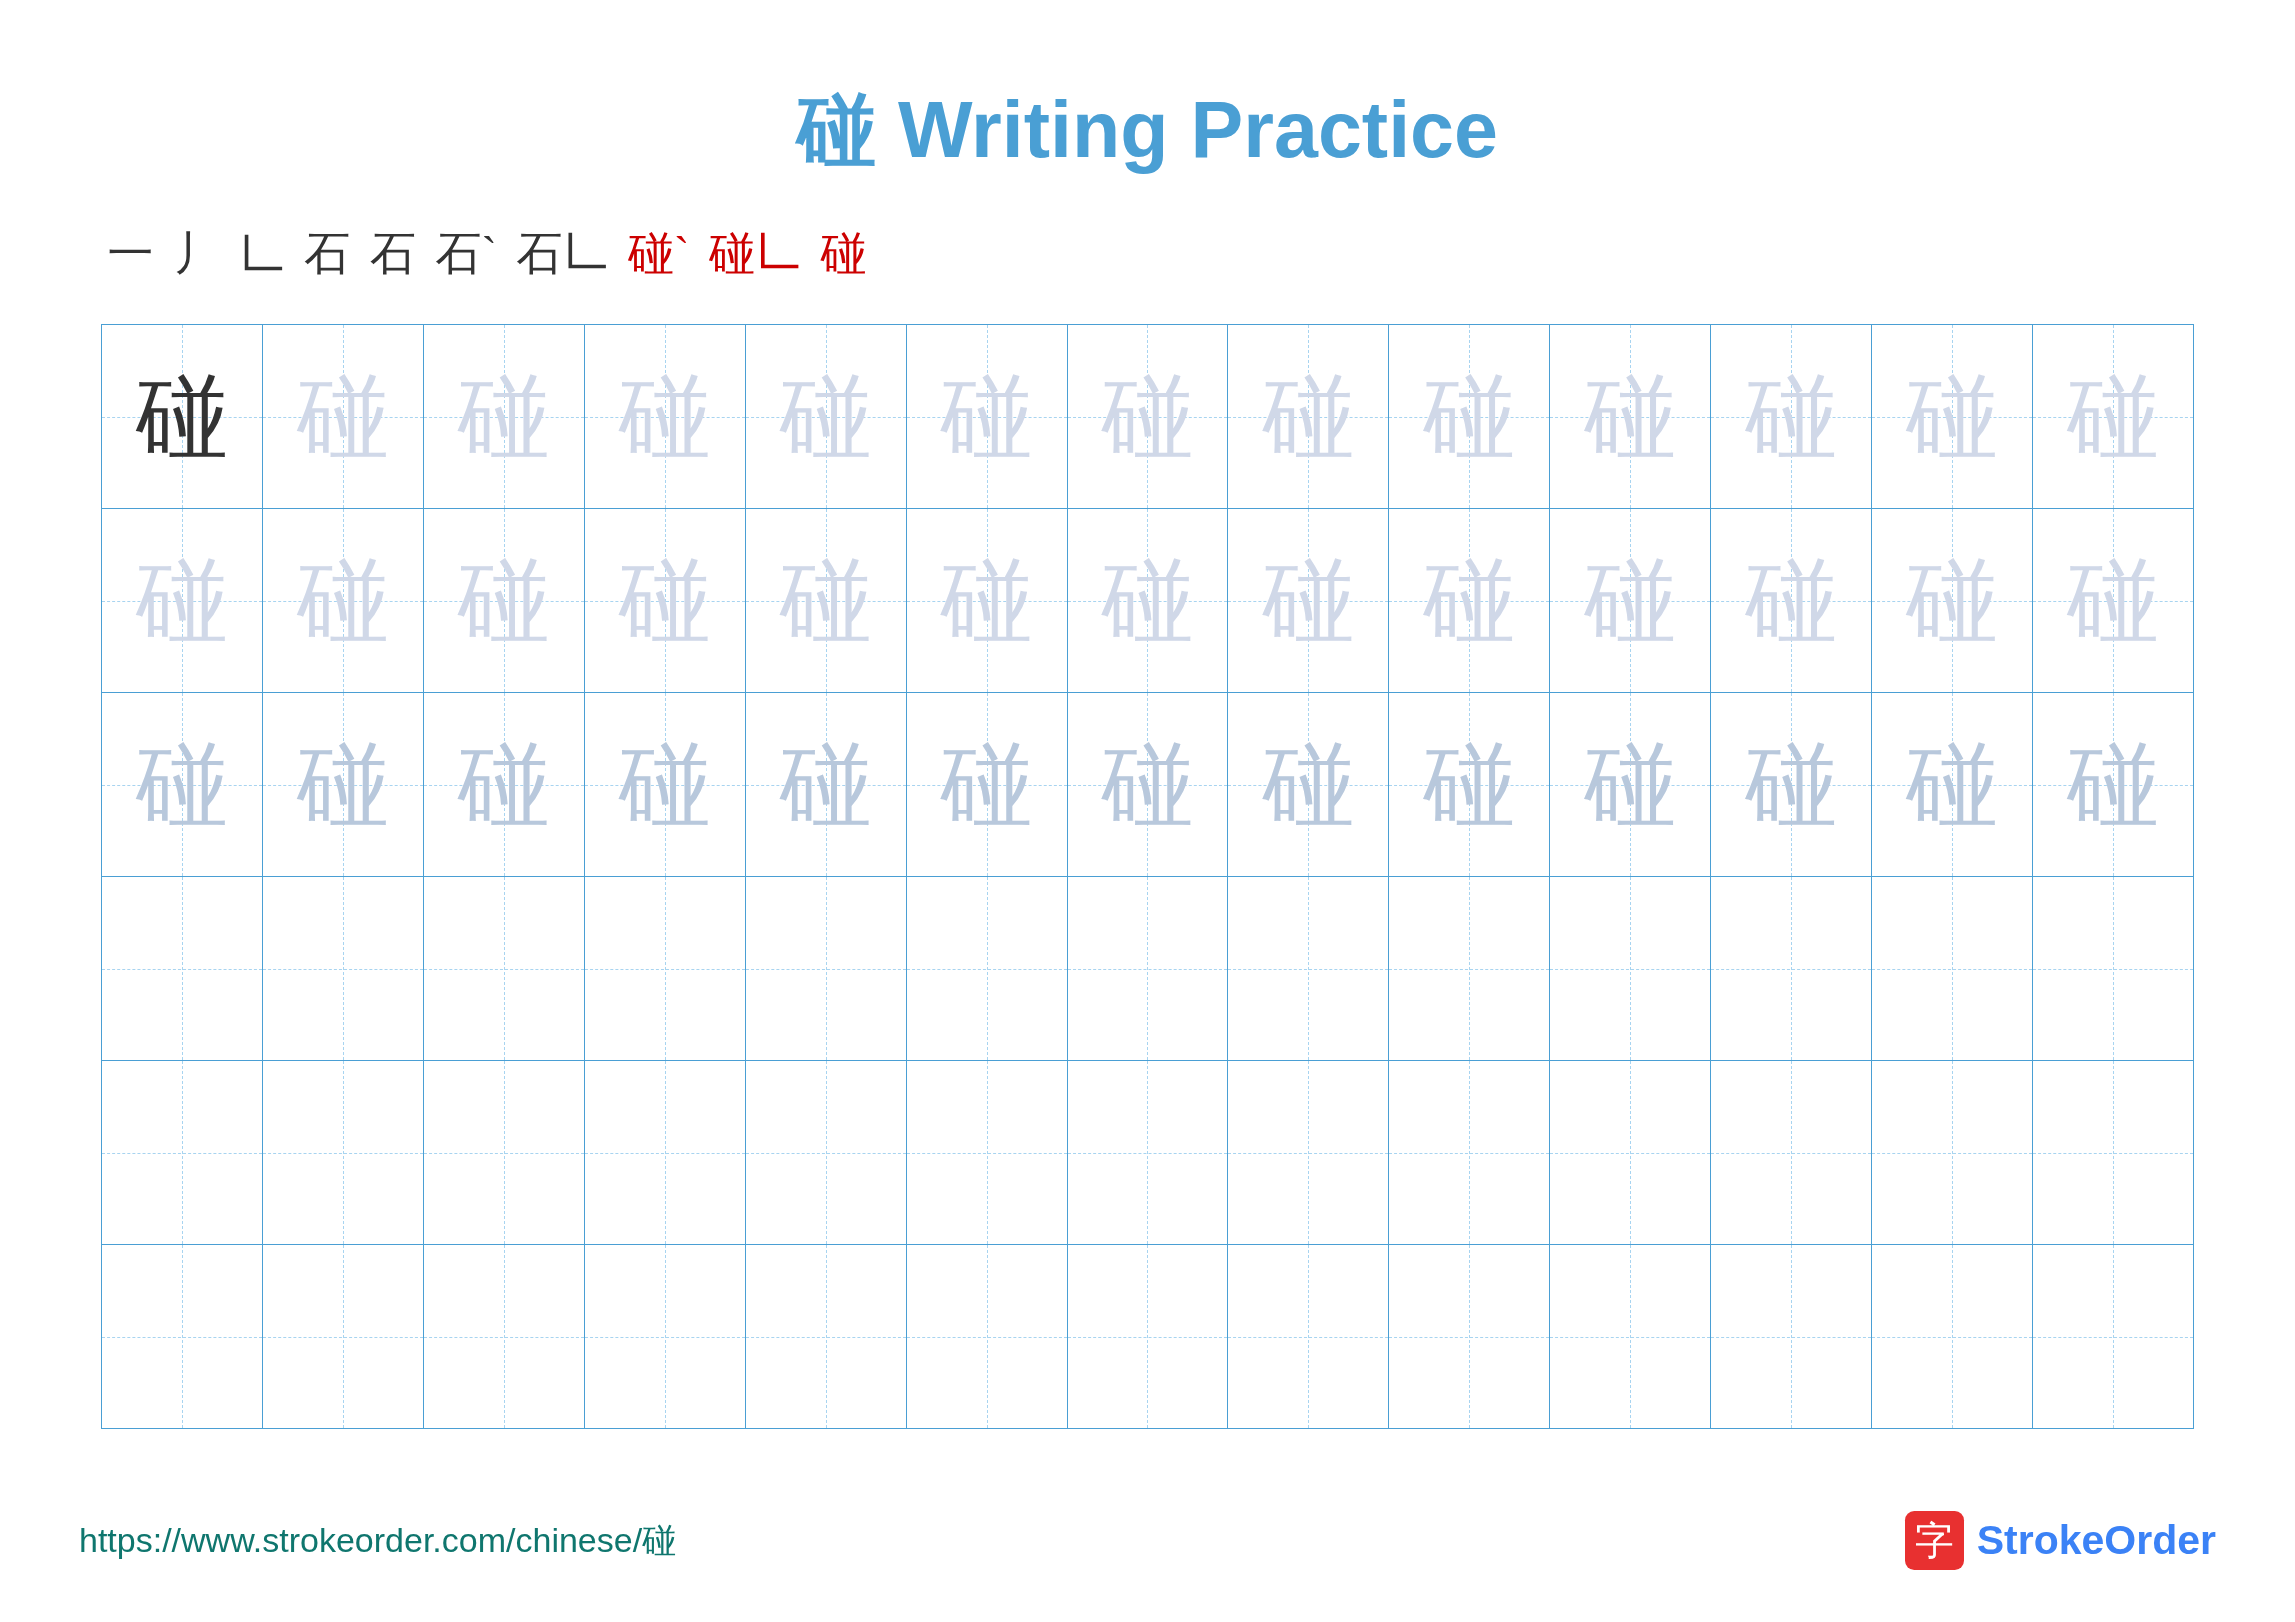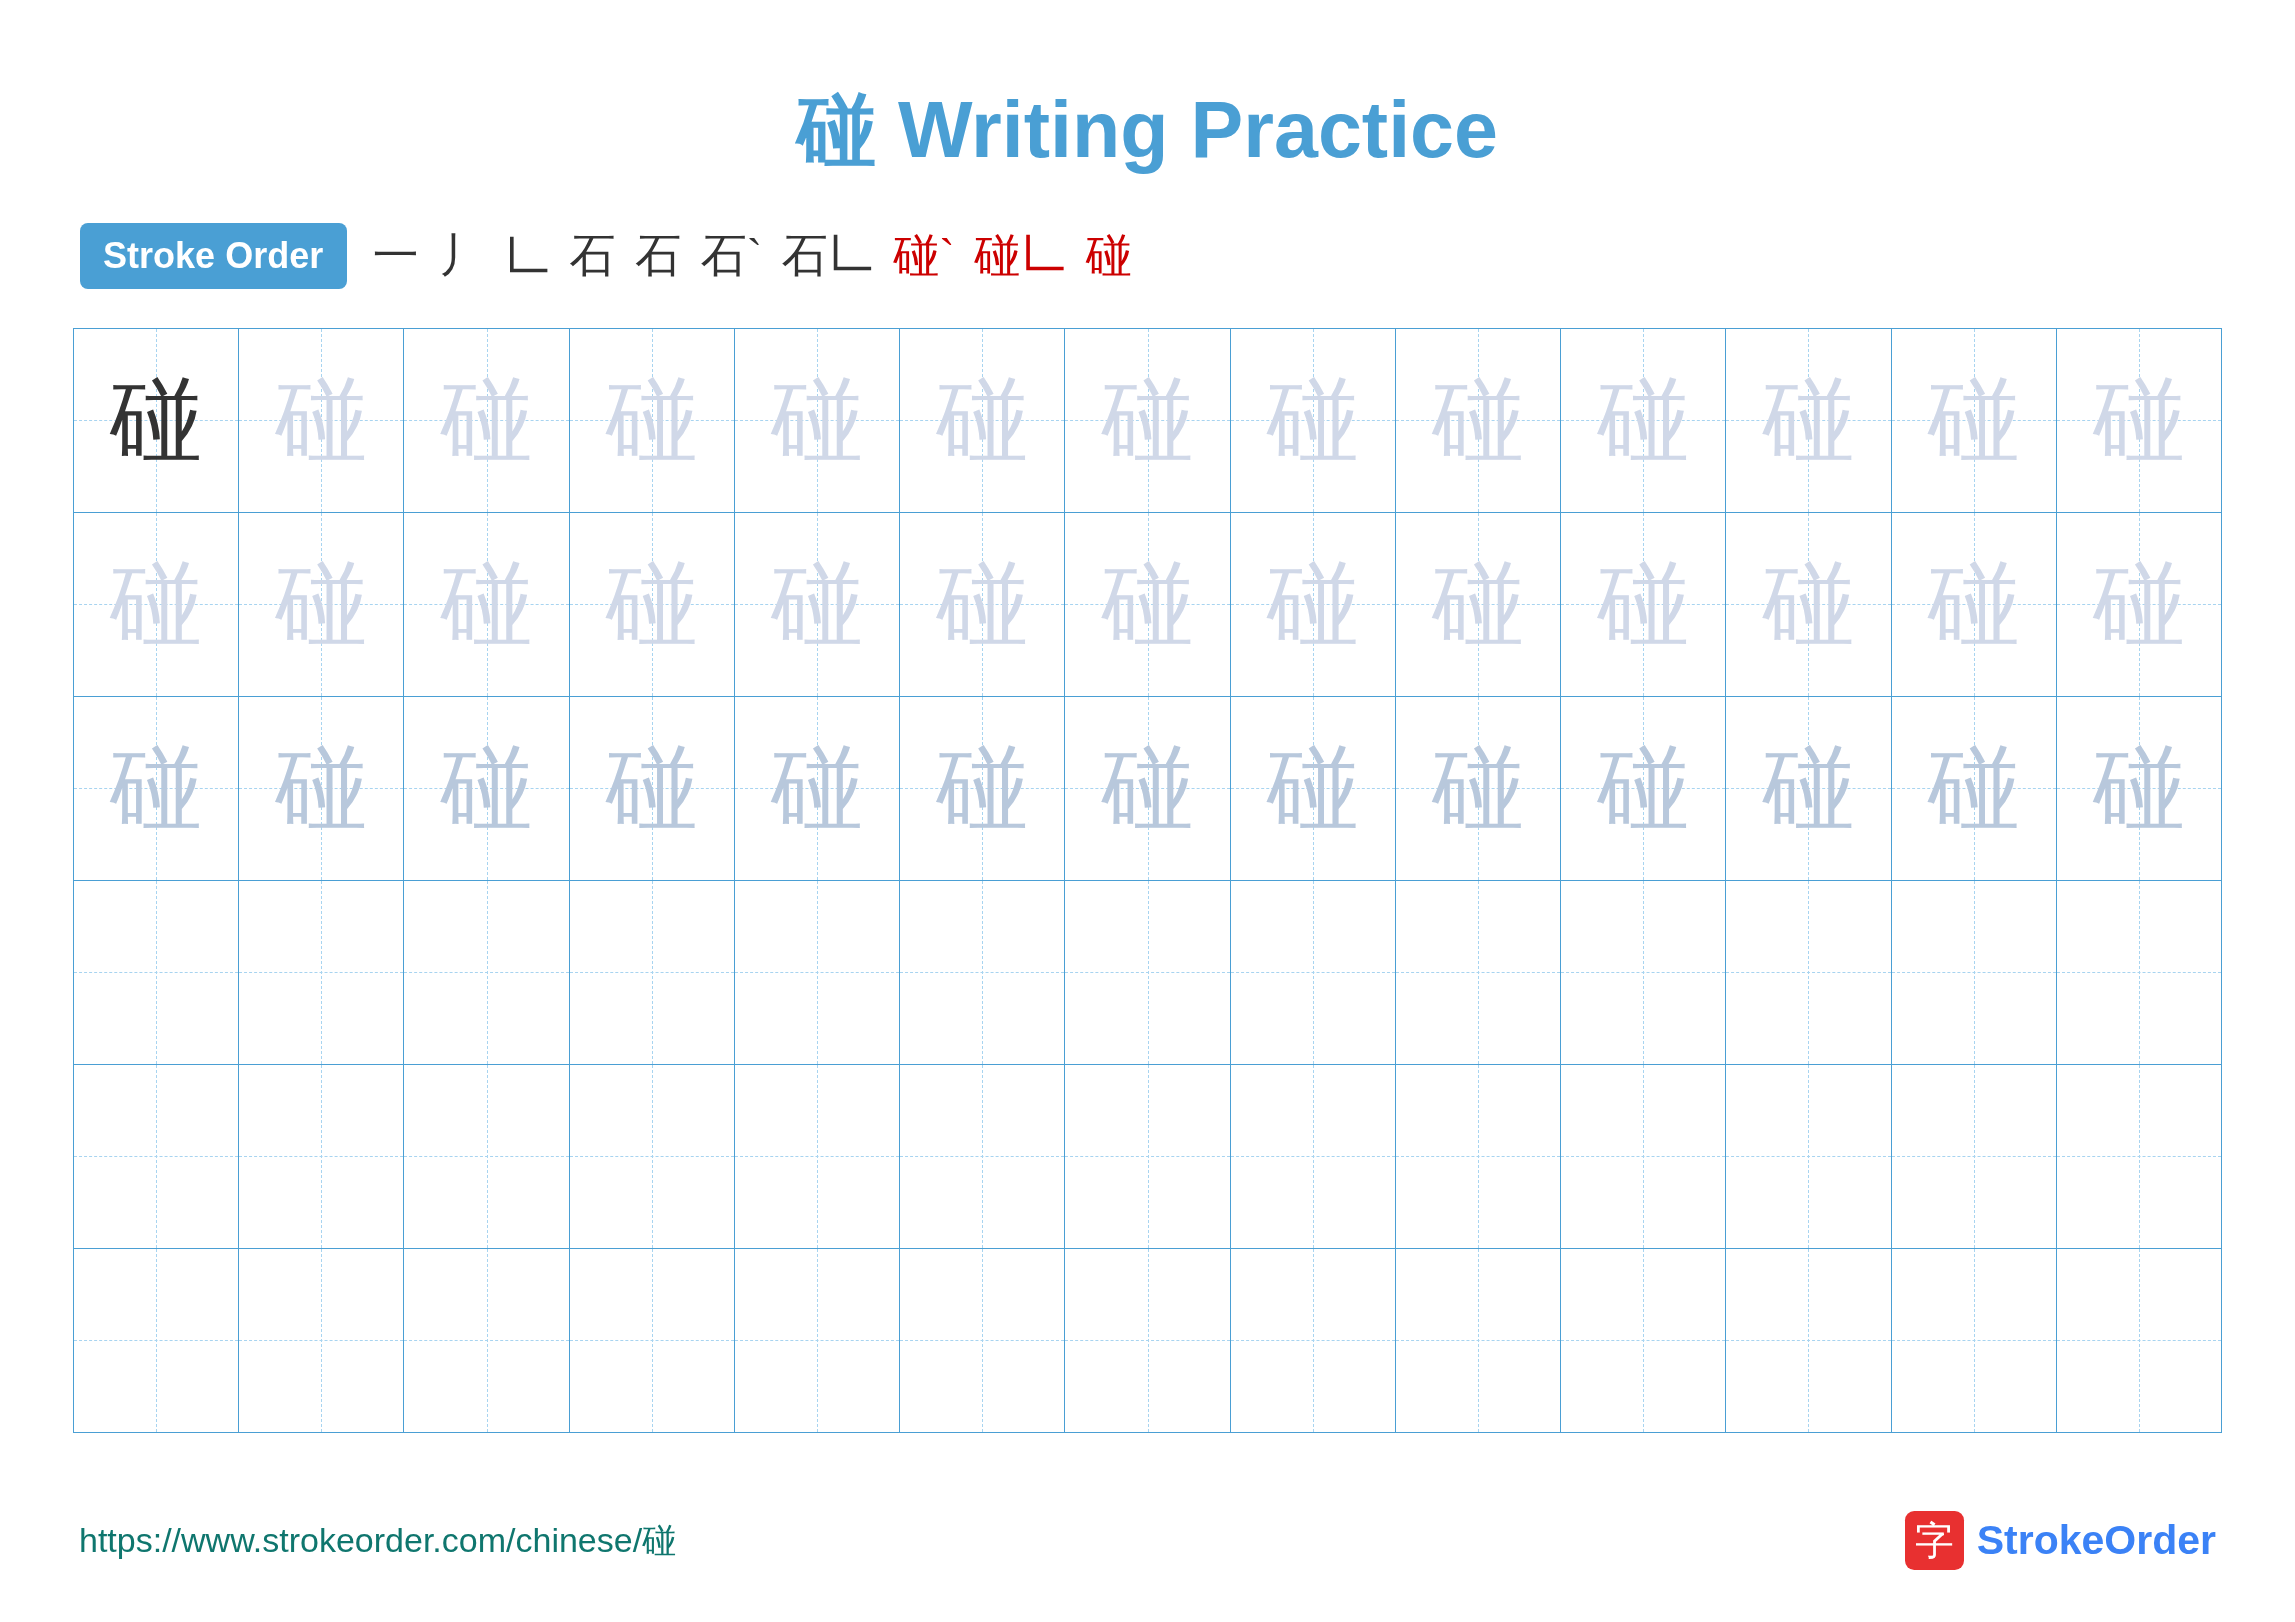--- a/index.html
+++ b/index.html
@@ -10,21 +10,21 @@
       height: 1622px;
       position: relative;
       overflow: hidden;
     }
 
     .page-container {
       width: 2295px;
       height: 1622px;
       background: #ffffff;
       position: relative;
-      padding: 52px 73px;
+      padding: 52px 101px;
     }
 
     .title {
       text-align: center;
       font-size: 79px;
       color: #4a9fd4;
       font-weight: bold;
       margin-bottom: 39px;
       margin-top: 26px;
     }
@@ -177,21 +177,20 @@
 </head>
 <body>
 
 <div class="page-container">
 
   <h1 class="title">
     <span>碰</span><span> Writing Practice</span>
   </h1>
 
   <div class="stroke-order-row">
-    <div class="stroke-order-badge">Stroke Order</div>
     <div class="stroke-sequence">
       <span class="stroke-char">一</span>
       <span class="stroke-char">丿</span>
       <span class="stroke-char">𠃊</span>
       <span class="stroke-char">石</span>
       <span class="stroke-char">石</span>
       <span class="stroke-char">石`</span>
       <span class="stroke-char">石𠃊</span>
       <span class="stroke-char red">碰`</span>
       <span class="stroke-char red">碰𠃊</span>

